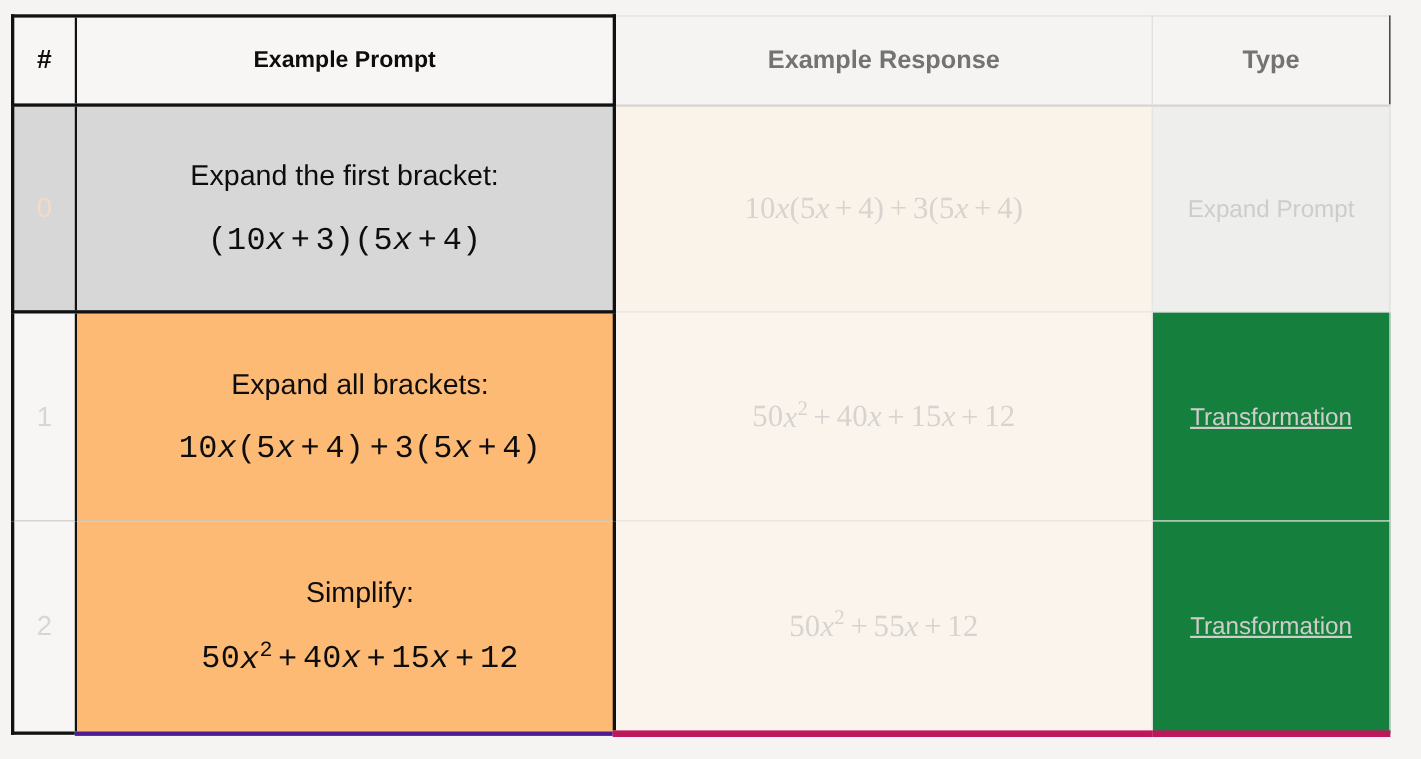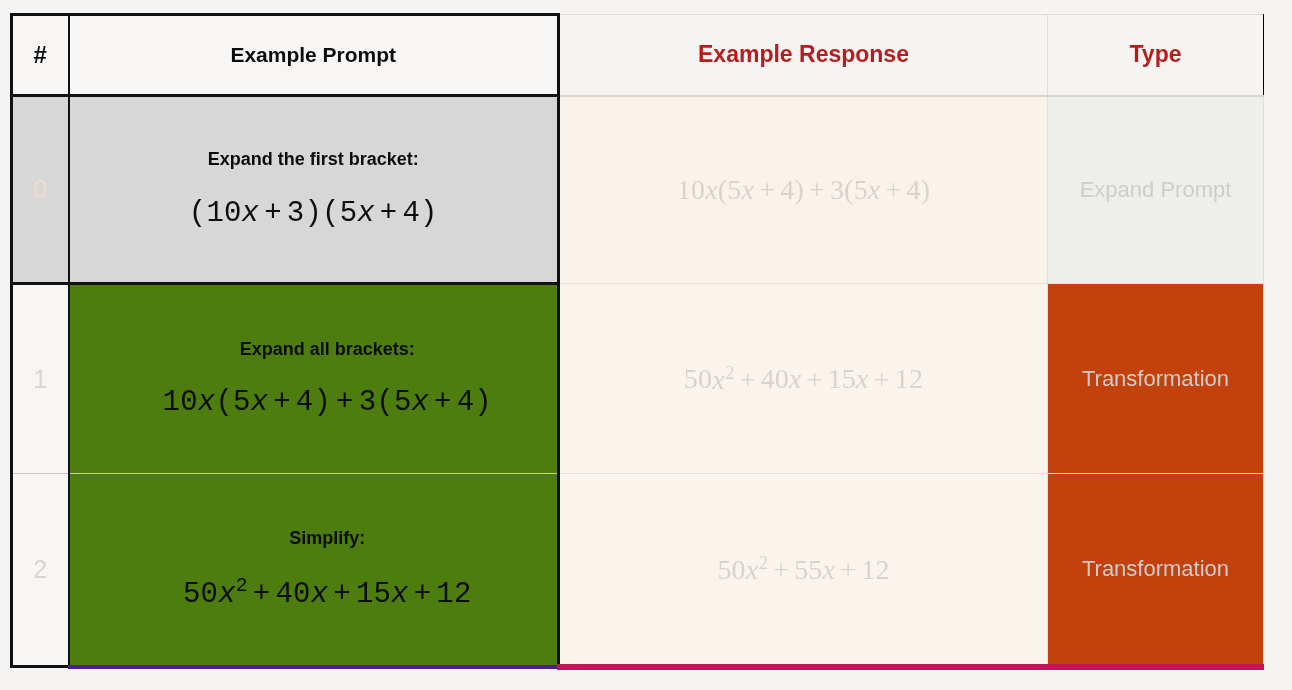--- a/index.html
+++ b/index.html
@@ -61,21 +61,21 @@
     border-right: 2px solid #111111;
     font-size: 24px;
   }
   .hdr-prompt {
     border-right: 3px solid #111111;
     font-size: 21px;
   }
   .hdr-resp,
   .hdr-type {
     background: #f5f4f2;
-    color: #b91c1c;
+    color: #737373;
     font-weight: bold;
     font-size: 23px;
     border-top: 1px solid #dedcda;
     border-bottom: 2px solid #d6d4d2;
   }
   .hdr-resp  { border-right: 1px solid #dedcda; }
   .hdr-type  { border-right: 1px solid #000000; }
 
   
   .row-0 { height: 188px; }
@@ -103,47 +103,46 @@
   }
 
   
   .row-0 .cell-index  { background: #d7d7d7; color: #f0dcc9; }
   .row-0 .cell-prompt { background: #d7d7d7; color: #0d0d0d; }
   .row-0 .cell-resp   { background: #faf3ea; }
   .row-0 .cell-type   { background: #eeeeec; }
 
   
   .row-1 .cell-index, .row-2 .cell-index  { background: #f7f6f4; color: #d8d6d4; }
-  .row-1 .cell-prompt, .row-2 .cell-prompt{ background: #4d7c0f; color: #0d0d0d; padding-left: 28px; }
+  .row-1 .cell-prompt, .row-2 .cell-prompt{ background: #fdba74; color: #0d0d0d; padding-left: 28px; }
   .row-1 .cell-resp,  .row-2 .cell-resp   { background: #faf4ec; }
-  .row-1 .cell-type,  .row-2 .cell-type   { background: #c2410c; }
+  .row-1 .cell-type,  .row-2 .cell-type   { background: #15803d; text-decoration: underline; }
 
   .row-2 .cell-index  { border-bottom: 3px solid #111111; }
   .row-2 .cell-prompt { border-bottom: 4px solid #4c1d95; }
   .row-2 .cell-resp,
   .row-2 .cell-type   { border-bottom: 6px solid #be185d; }
 
   
   .row-0 .cell-resp, .row-0 .cell-type { border-bottom: 1px solid #e4e2e0; }
   .row-1 .cell-resp, .row-1 .cell-type { border-bottom: 1px solid #e4e2e0; }
 
   
   .row-0 .cell-index  { border-bottom: 3px solid #111111; }
   .row-0 .cell-prompt { border-bottom: 3px solid #111111; }
   .row-1 .cell-index  { border-bottom: 1px solid #c9c7c5; }
   .row-1 .cell-prompt { border-bottom: 1px solid #c9c7c5; }
 
   
   .prompt-title {
     font-family: "Liberation Sans", sans-serif;
-    font-size: 18px;
+    font-size: 26px;
     line-height: 1.2;
     color: #0d0d0d;
     margin-bottom: 26px;
-    font-weight: bold;
   }
   .prompt-math {
     font-family: Liberation Mono, monospace;
     font-size: 29px;
     color: #0d0d0d;
     letter-spacing: 0.2px;
   }
   .resp-math {
     font-family: "Liberation Serif", serif;
     font-size: 28px;

